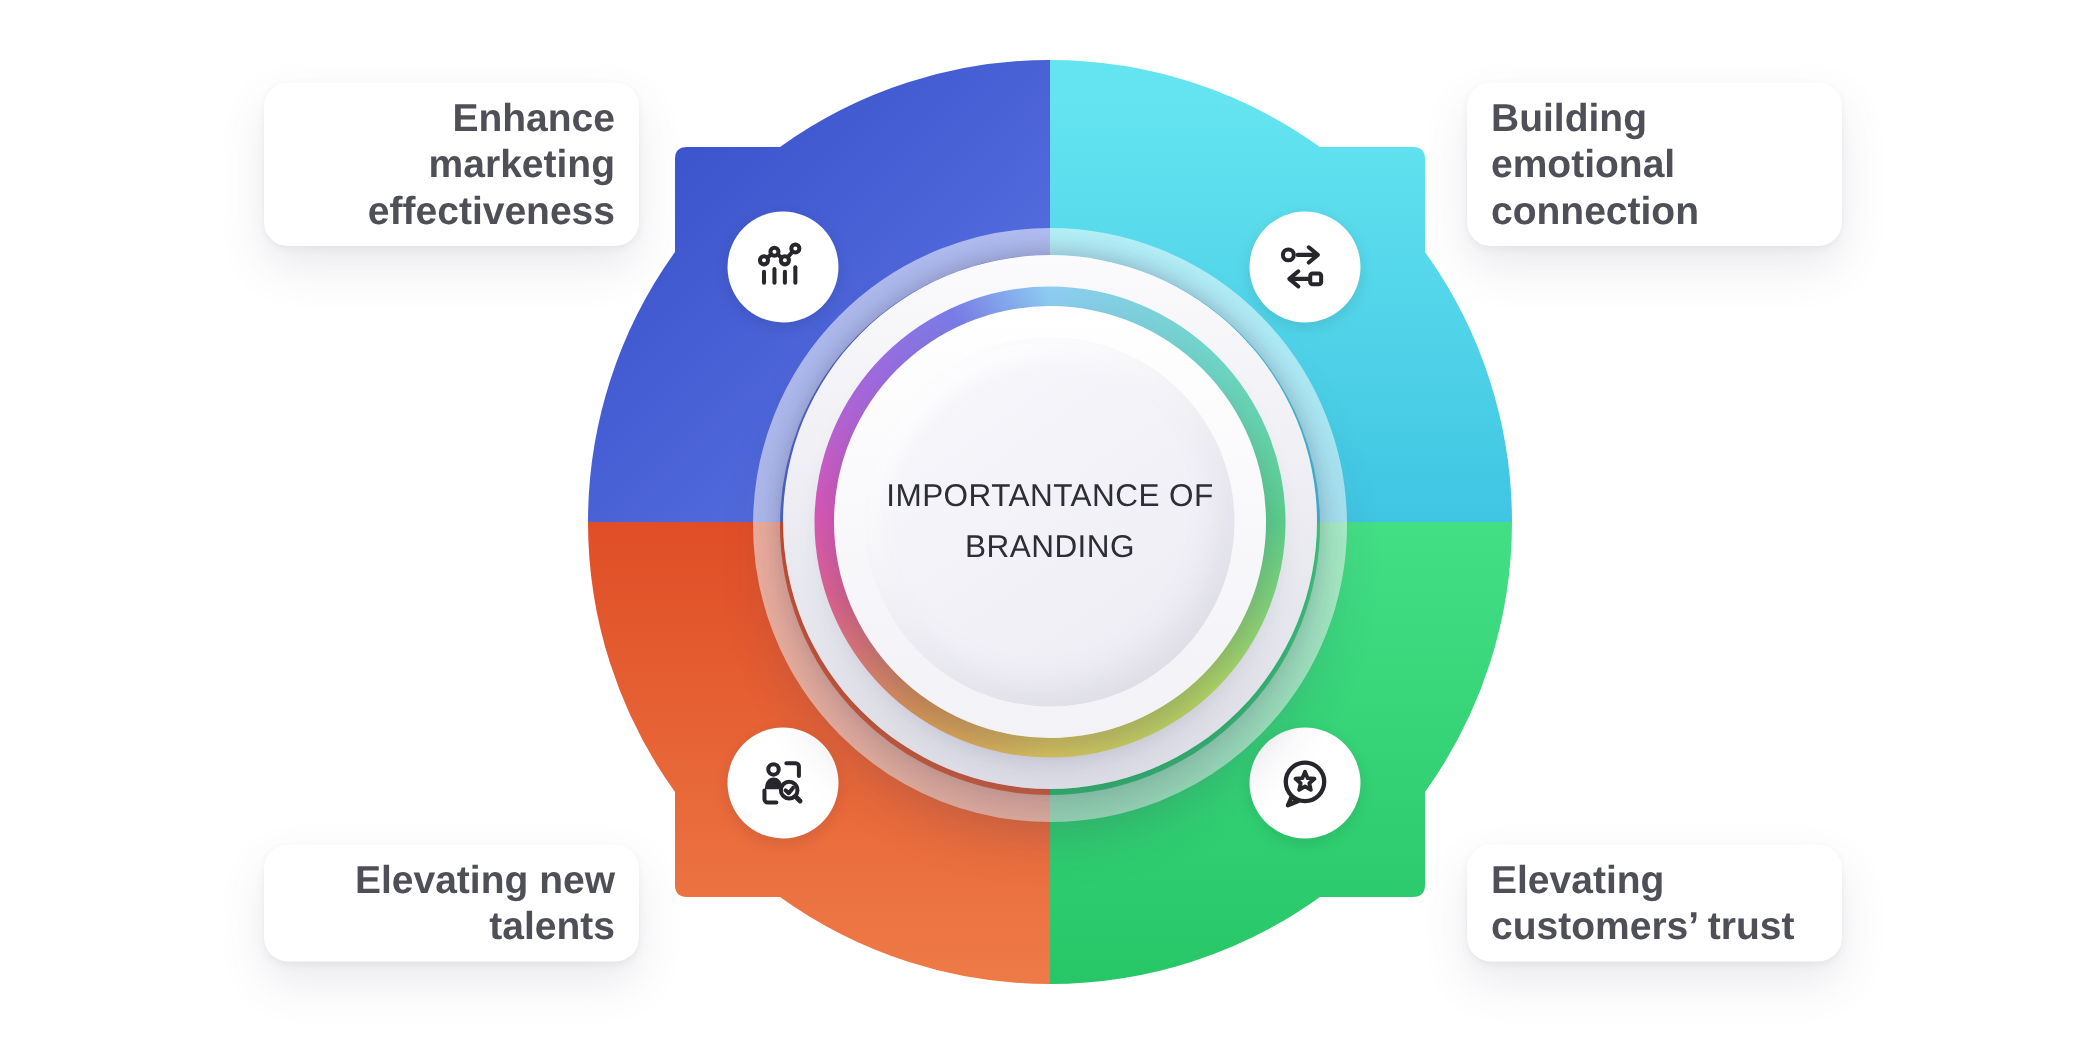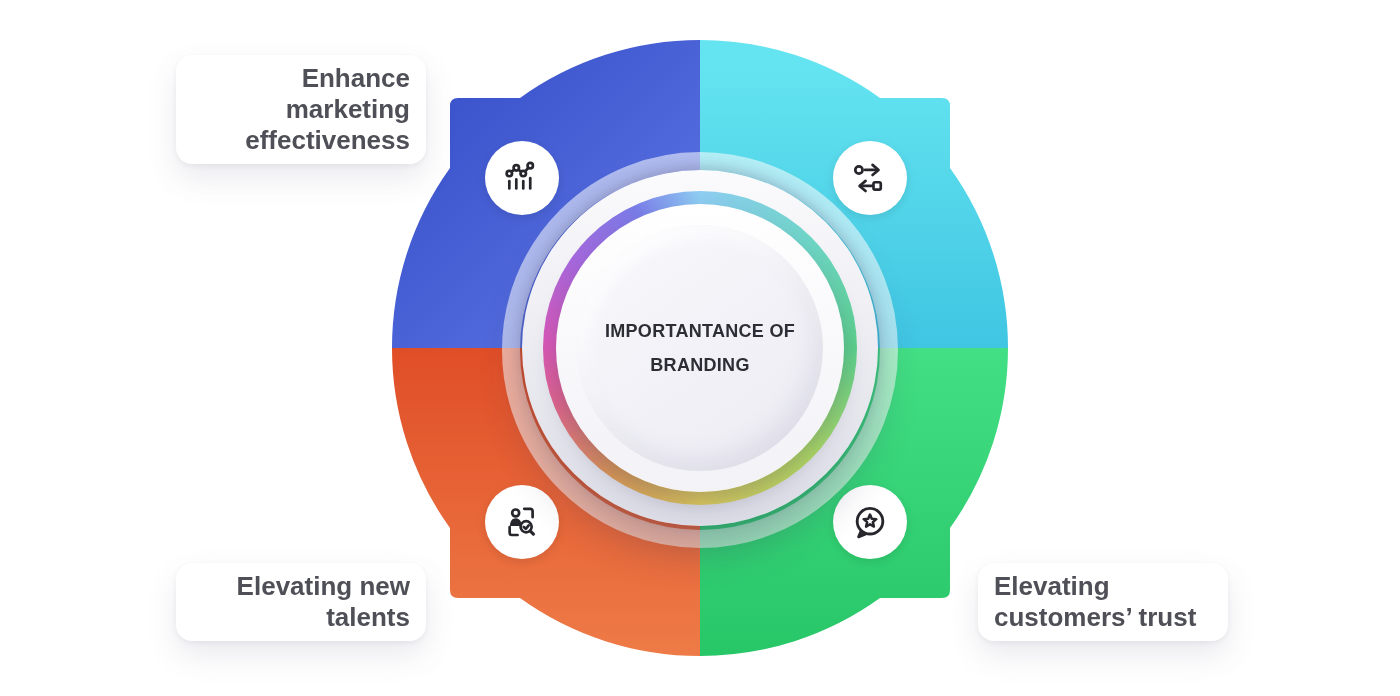--- a/index.html
+++ b/index.html
@@ -58,21 +58,21 @@
     background:linear-gradient(180deg,#ffffff 0%,#f2f2f7 100%);
     box-shadow:0 12px 22px rgba(60,60,100,.28);
   }
   .inner-circle{
     position:absolute;left:21px;top:21px;width:246px;height:246px;border-radius:50%;
     background:linear-gradient(145deg,#f8f8fc 0%,#ecebf3 100%);
     box-shadow:inset -8px -12px 22px rgba(140,140,170,.16),inset 8px 12px 18px rgba(255,255,255,.85);
     display:flex;align-items:center;justify-content:center;text-align:center;
   }
   .center-title{
-    width:240px;font-size:18px;line-height:34px;font-weight:700;
+    width:240px;font-size:21px;line-height:34px;font-weight:400;
     color:#2d2d35;letter-spacing:.3px;
   }
 </style>
 </head>
 <body>
 
 <div class="stage">
 
   <svg class="wheel-svg" viewBox="0 0 620 620">
     <defs>
@@ -151,20 +151,24 @@
           </div>
         </div>
       </div>
     </div>
   </div>
 
   <div class="card align-right card-tl">
     <span class="line">Enhance marketing</span>
     <span class="line">effectiveness</span>
   </div>
+  <div class="card card-tr">
+    <span class="line">Building emotional</span>
+    <span class="line">connection</span>
+  </div>
   <div class="card align-right card-bl">
     <span class="line">Elevating new</span>
     <span class="line">talents</span>
   </div>
   <div class="card card-br">
     <span class="line">Elevating</span>
     <span class="line">customers’ trust</span>
   </div>
 
 </div>

